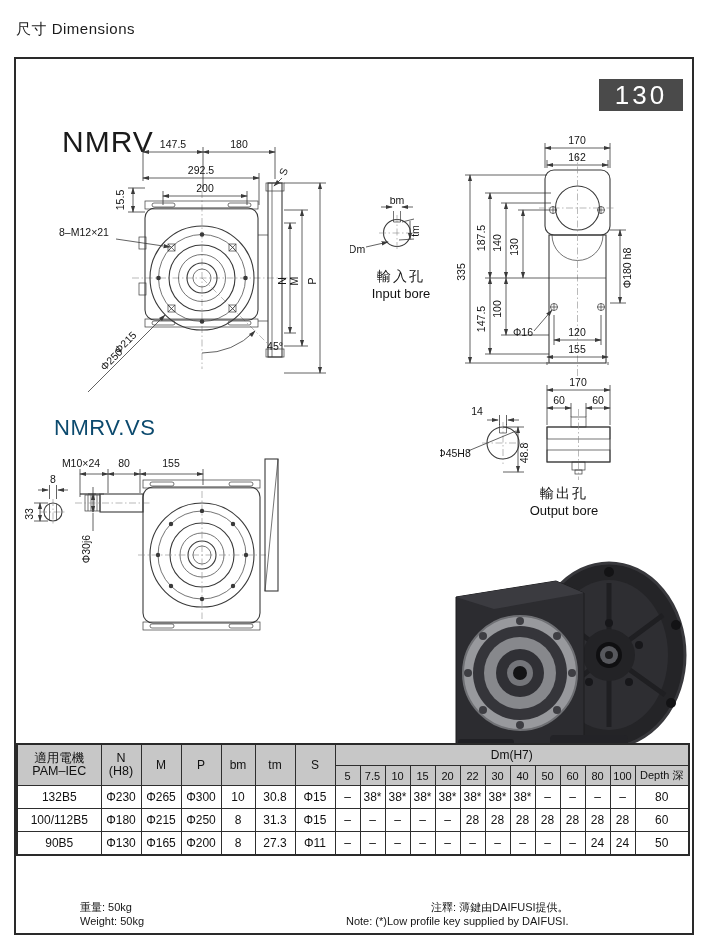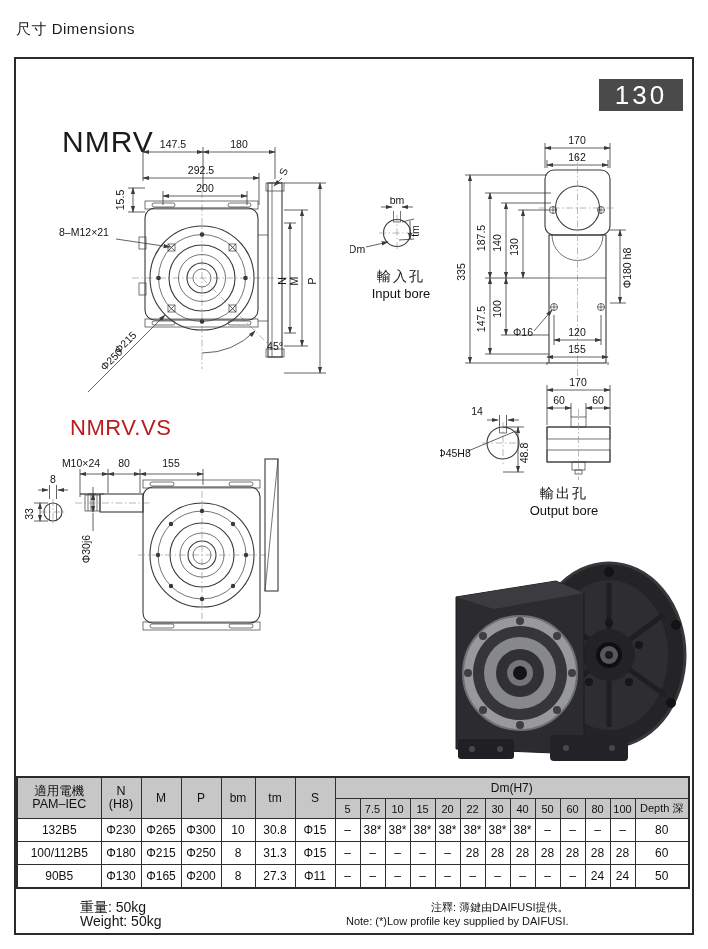--- a/index.html
+++ b/index.html
@@ -1,37 +1,37 @@
 <!DOCTYPE html>
 <html><head>
 <meta charset="utf-8">
 <style>
   html,body{margin:0;padding:0;background:#fff;}
   #page{position:relative;width:708px;height:949px;background:#ffffff;font-family:"Liberation Sans",sans-serif;overflow:hidden;}
   #page-header{position:absolute;left:16px;top:20px;font-size:15px;color:#1b1b1b;letter-spacing:.5px;}
   #main-box{position:absolute;left:14px;top:57px;width:676px;height:874px;border:2px solid #2a2a2a;background:#fff;}
   .panel-title{position:absolute;left:46px;top:24px;font-size:30px;font-weight:500;color:#1a1a1a;letter-spacing:1px;margin-top:42px;}
-  .panel-subtitle{position:absolute;left:54px;top:356px;font-size:22px;font-weight:500;color:#b91c1c;letter-spacing:.5px;}
+  .panel-subtitle{position:absolute;left:38px;top:356px;font-size:22px;font-weight:500;color:#0c4a6e;letter-spacing:.5px;}
   .model-badge{position:absolute;left:583px;top:20px;width:84px;height:32px;background:#4a4a4a;color:#fff;font-size:26px;text-align:center;line-height:32px;letter-spacing:3px;}
   svg{position:absolute;}
   svg .ol{fill:none;stroke:#3a3a3a;stroke-width:1.1px;}
   svg .ol2{fill:none;stroke:#3a3a3a;stroke-width:.7px;}
   svg .dl{fill:none;stroke:#3a3a3a;stroke-width:.8px;}
   svg .cl{fill:none;stroke:#8b8b8b;stroke-width:.6px;stroke-dasharray:7 2.5 1.5 2.5;}
   svg text.dim{font:10.5px "Liberation Sans",sans-serif;fill:#141414;text-anchor:middle;}
   svg text.zh{font:14px "Liberation Sans",sans-serif;fill:#111;text-anchor:middle;letter-spacing:2px;}
   svg text.en{font:13px "Liberation Sans",sans-serif;fill:#111;text-anchor:middle;}
-  .dim-table{position:absolute;left:0px;top:717px;width:672px;border-collapse:collapse;table-layout:fixed;color:#111;border:2px solid #2a2a2a;}
+  .dim-table{position:absolute;left:0px;top:684px;width:672px;border-collapse:collapse;table-layout:fixed;color:#111;border:2px solid #2a2a2a;}
   .dim-table th,.dim-table td{border:1px solid #2e2e2e;text-align:center;vertical-align:middle;padding:0;overflow:hidden;white-space:nowrap;}
   .dim-table thead th{background:#c7c7c7;font-weight:normal;font-size:12px;color:#111;}
   .dim-table thead tr.sub th{font-size:11px;height:19px;}
   .dim-table thead tr.grp th{height:20px;}
   .dim-table td{font-size:12px;height:22px;background:#fff;margin-top:40px;}
   .hdr-2line span{display:block;line-height:13px;font-size:12.5px;}
-  .notes-left{position:absolute;left:64px;top:841px;font-size:14px;color:#161616;line-height:14px;}
+  .notes-left{position:absolute;left:64px;top:841px;font-size:11px;color:#161616;line-height:14px;}
   .notes-right{position:absolute;left:330px;top:841px;font-size:11px;color:#161616;line-height:14px;text-align:right;}
 </style>
 </head>
 <body>
 
 <div id="page">
   <div id="page-header">尺寸 Dimensions</div>
 
   <div id="main-box">
 

